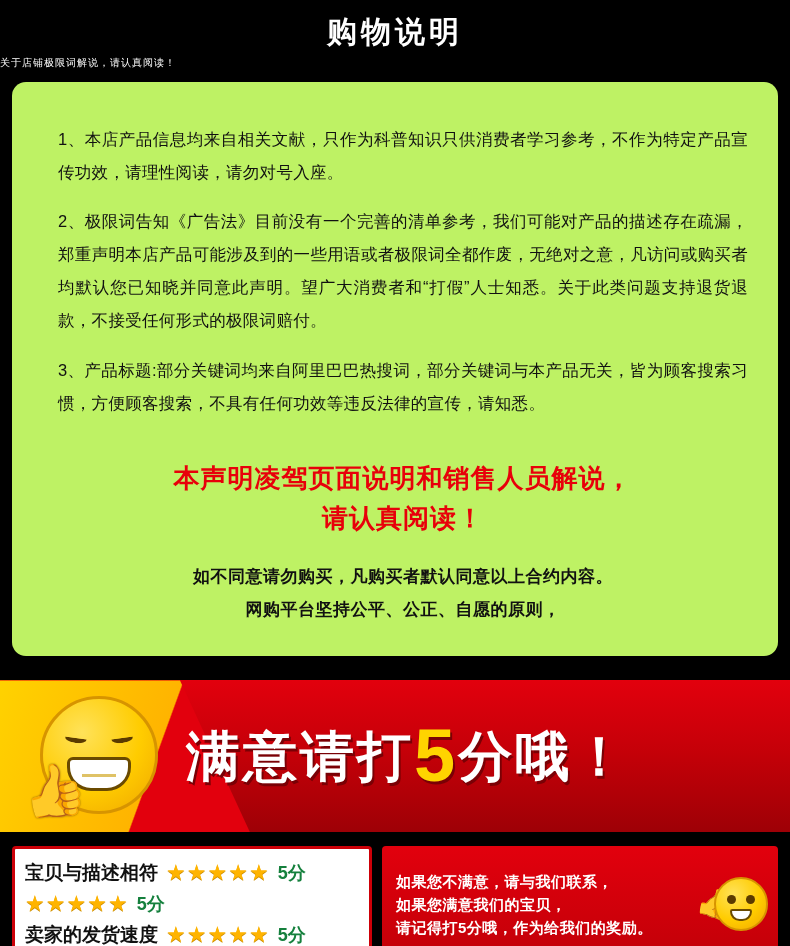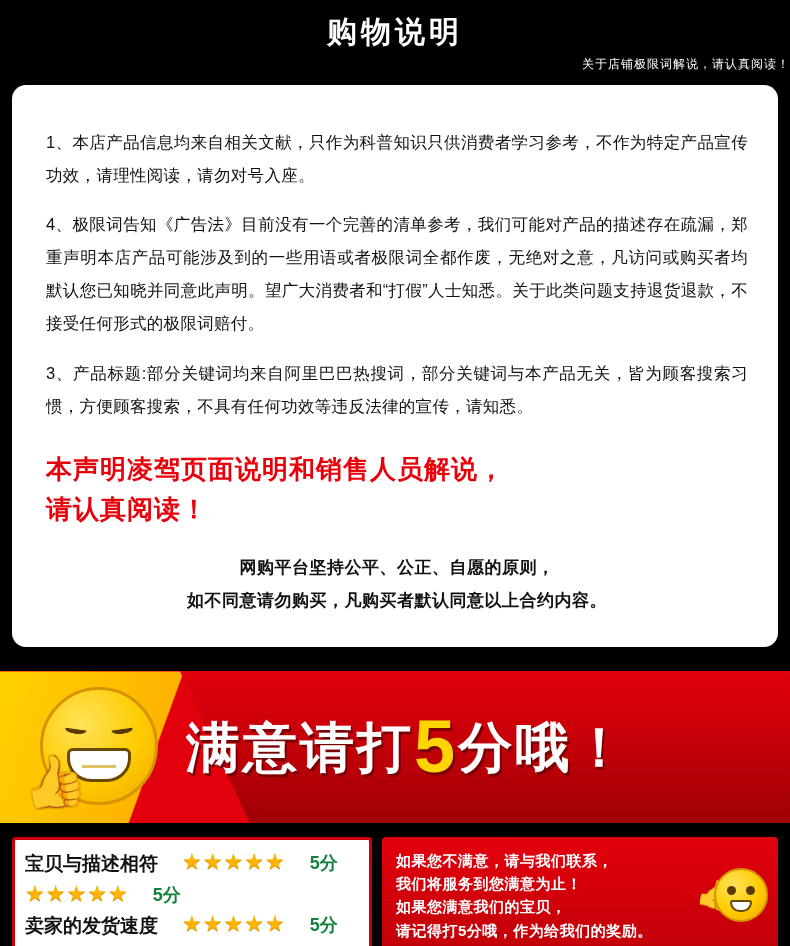--- a/index.html
+++ b/index.html
@@ -22,46 +22,47 @@
   .notice-title {
     text-align: center;
     color: #ffffff;
     font-size: 30px;
     font-weight: bold;
     letter-spacing: 4px;
     line-height: 1.2;
     padding: 4px 0 6px 0;
   }
   .notice-sub {
-    text-align: right;
+    text-align: left;
     color: #ffffff;
-    font-size: 12px;
+    font-size: 10px;
     letter-spacing: 1px;
     padding-bottom: 12px;
   }
   .notice-card {
     margin: 0 12px;
-    background: #ffffff;
+    background: #bef264;
     border-radius: 14px;
-    padding: 24px 30px 30px 34px;
+    padding: 24px 30px 30px 46px;
   }
   .para {
     font-size: 16.5px;
     line-height: 2.0;
     text-align: justify;
     color: #111;
     letter-spacing: 0.3px;
   }
 
   .red-statement {
     color: #e8000a;
     font-weight: bold;
     font-size: 26px;
     line-height: 1.55;
-    margin-top: 26px;
+    text-align: center;
+    margin-top: 38px;
     margin-bottom: 22px;
     letter-spacing: 1px;
   }
   .closing {
     text-align: center;
     font-size: 17px;
     font-weight: bold;
     line-height: 1.95;
     color: #111;
     letter-spacing: 0.5px;
@@ -168,21 +169,22 @@
     background: #ffffff;
     border: 3px solid #cc0008;
     border-radius: 4px;
     padding: 8px 10px;
     display: flex;
     flex-direction: column;
     justify-content: space-around;
   }
   .rating-row {
     display: flex;
-    gap: 24px;
+    align-items: center;
+    gap: 8px;
     padding: 3px 0;
   }
   .rating-label {
     font-size: 19px;
     font-weight: bold;
     color: #111;
     white-space: nowrap;
   }
   .stars {
     color: #ffb400;
@@ -253,31 +255,31 @@
 </style>
 </head>
 <body>
 
 <div class="notice-section">
   <div class="notice-title">购物说明</div>
   <div class="notice-sub">关于店铺极限词解说，请认真阅读！</div>
 
   <div class="notice-card">
     <p class="para">1、本店产品信息均来自相关文献，只作为科普知识只供消费者学习参考，不作为特定产品宣传功效，请理性阅读，请勿对号入座。</p>
-    <p class="para">4、极限词告知《广告法》目前没有一个完善的清单参考，我们可能对产品的描述存在疏漏，郑重声明本店产品可能涉及到的一些用语或者极限词全都作废，无绝对之意，凡访问或购买者均默认您已知晓并同意此声明。望广大消费者和“打假”人士知悉。关于此类问题支持退货退款，不接受任何形式的极限词赔付。</p>
+    <p class="para">2、极限词告知《广告法》目前没有一个完善的清单参考，我们可能对产品的描述存在疏漏，郑重声明本店产品可能涉及到的一些用语或者极限词全都作废，无绝对之意，凡访问或购买者均默认您已知晓并同意此声明。望广大消费者和“打假”人士知悉。关于此类问题支持退货退款，不接受任何形式的极限词赔付。</p>
     <p class="para">3、产品标题:部分关键词均来自阿里巴巴热搜词，部分关键词与本产品无关，皆为顾客搜索习惯，方便顾客搜索，不具有任何功效等违反法律的宣传，请知悉。</p>
 
     <div class="red-statement">
       <div>本声明凌驾页面说明和销售人员解说，</div>
       <div>请认真阅读！</div>
     </div>
 
     <div class="closing">
+      <div>如不同意请勿购买，凡购买者默认同意以上合约内容。</div>
       <div>网购平台坚持公平、公正、自愿的原则，</div>
-      <div>如不同意请勿购买，凡购买者默认同意以上合约内容。</div>
     </div>
   </div>
 </div>
 
 <div class="banner">
   <div class="emoji-wrap">
     <div class="emoji">
       <div class="eye l"></div>
       <div class="eye r"></div>
       <div class="mouth"></div>
@@ -303,21 +305,20 @@
     </div>
     <div class="rating-row">
       <span class="rating-label">卖家的发货速度</span>
       <span class="stars">★★★★★</span>
       <span class="rating-score">5分</span>
     </div>
   </div>
 
   <div class="contact-box">
     <div class="contact-line">如果您不满意，请与我们联系，</div>
-    <div class="contact-line">我们将服务到您满意为止！</div>
     <div class="contact-line">如果您满意我们的宝贝，</div>
     <div class="contact-line">请记得打5分哦，作为给我们的奖励。</div>
     <div class="contact-thumb">👍</div>
     <div class="contact-emoji">
       <div class="ce-eye l"></div>
       <div class="ce-eye r"></div>
       <div class="ce-mouth"></div>
     </div>
   </div>
 

